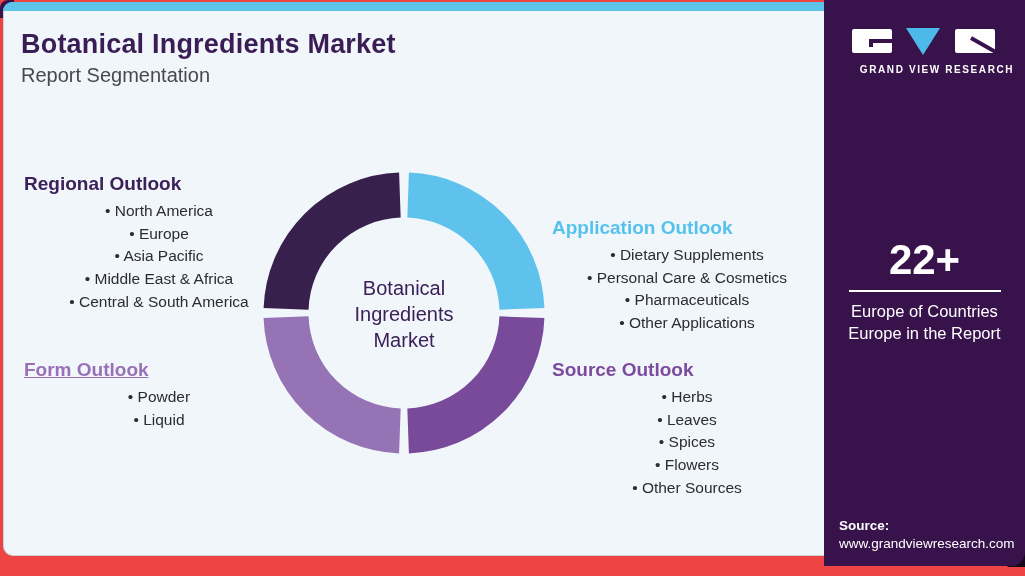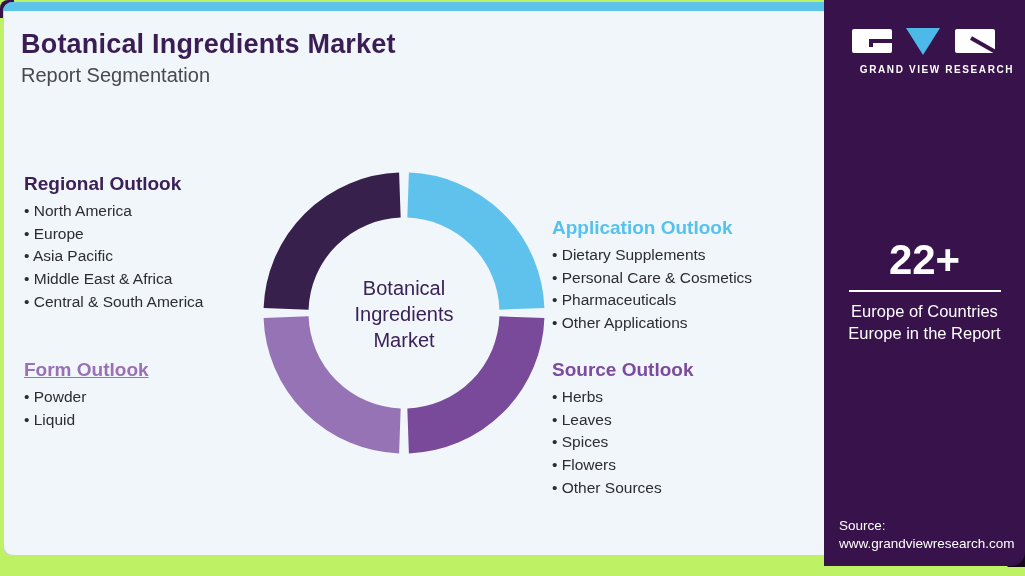--- a/index.html
+++ b/index.html
@@ -1,38 +1,38 @@
 <!DOCTYPE html>
 <html><head>
 <meta charset="utf-8">
 <style>
   * { margin:0; padding:0; box-sizing:border-box; }
   html,body { width:1025px; height:576px; overflow:hidden; background:#ffffff;
               font-family:"Liberation Sans", sans-serif; }
-  .stage { position:relative; width:1025px; height:576px; background:#bef264; }
+  .stage { position:relative; width:1025px; height:576px; background:#ef4444; }
 
   
   .corner-accent { position:absolute; left:0; top:0; width:14px; height:18px;
                    background:#38124a; border-radius:8px 0 0 0; z-index:0; }
 
   
   .card { position:absolute; left:3px; top:2px; width:821px; height:554px;
           background:#f0f6fa; border:1px solid #ccd2dc; border-right:none;
           border-radius:10px 0 0 10px; z-index:1; }
   .topbar { position:absolute; left:-1px; top:-1px; width:822px; height:9px;
             background:#5ec5ea; border-radius:10px 0 0 0; }
 
   .header { position:absolute; left:17px; top:26px; }
   .title { font-size:27px; font-weight:bold; color:#3b1d55; letter-spacing:0.2px; }
   .subtitle { font-size:20px; color:#48484f; margin-top:4px; }
 
   .outlook { position:absolute; width:270px; }
   .outlook h3 { font-size:19px; font-weight:bold; margin-bottom:5px; }
   .outlook ul { list-style:none; }
-  .outlook li { font-size:15.5px; color:#2c2c34; line-height:22.7px; }
+  .outlook li { font-size:15.5px; color:#2c2c34; line-height:22.7px;text-align:center; }
   .outlook li::before { content:"• "; color:#2c2c34; }
 
   .regional   { left:20px;  top:170px; }
   .regional h3 { color:#3b2157; }
   .form       { left:20px;  top:356px; }
   .form h3     { color:#9a70b6;text-decoration:underline; }
   .application{ left:548px; top:170px; }
   .application h3 { color:#55c2ed;margin-top:44px; }
   .source-out { left:548px; top:356px; }
   .source-out h3  { color:#7c4b9e; }
@@ -46,21 +46,21 @@
   .sidebar { position:absolute; right:0; top:0; width:201px; height:566px;
              background:#38124a; border-radius:0 0 14px 0; z-index:2; color:#ffffff; }
   .logo-wrap { position:absolute; left:0; top:26px; width:201px; text-align:center; }
   .logo-name { margin-top:4px; font-size:10px; font-weight:bold; letter-spacing:1.6px;
                color:#ffffff;padding-left:25px; }
   .stat { position:absolute; left:0; top:236px; width:201px; text-align:center; }
   .stat-value { font-size:42px; font-weight:bold; }
   .stat-divider { width:152px; border-top:2px solid #ffffff; margin:6px auto 8px auto; }
   .stat-label { font-size:16.5px; line-height:22px; width:176px; margin:0 auto; }
   .src { position:absolute; left:15px; top:518px; }
-  .src-label { font-size:13.5px; font-weight:normal; }
+  .src-label { font-size:13.5px; font-weight:bold; }
   .src-url { font-size:13.5px; margin-top:3px; }
 </style>
 </head>
 <body>
 
 <div class="stage">
 
   <div class="corner-accent"></div>
 
   <svg class="fold" width="18" height="18">

